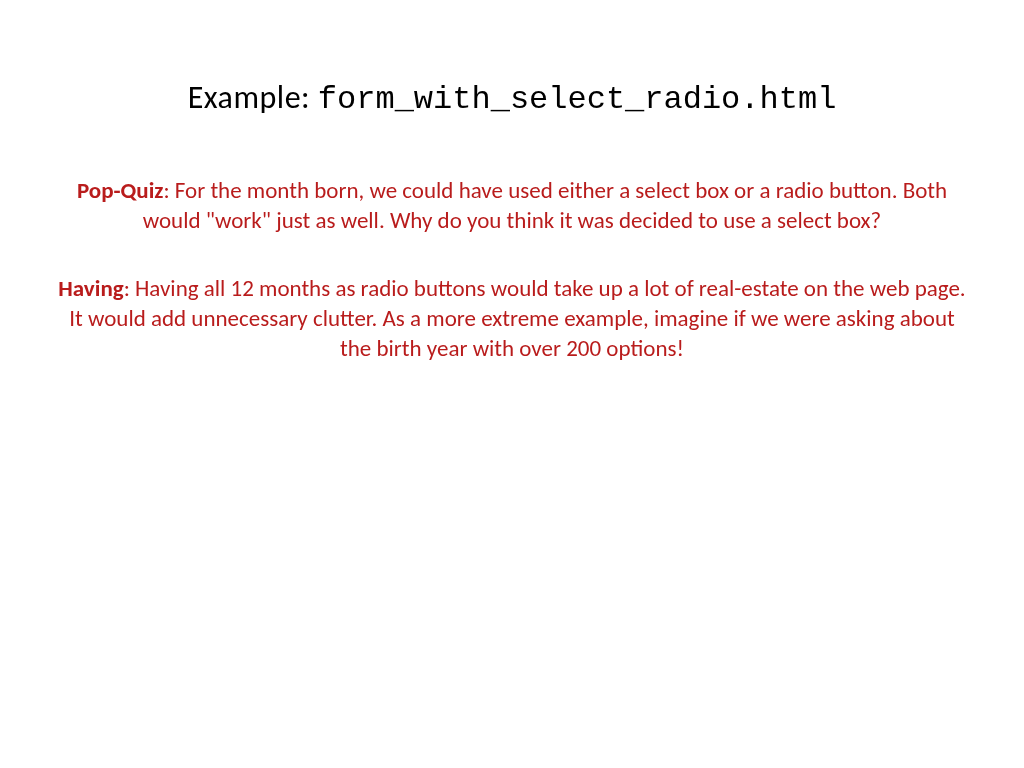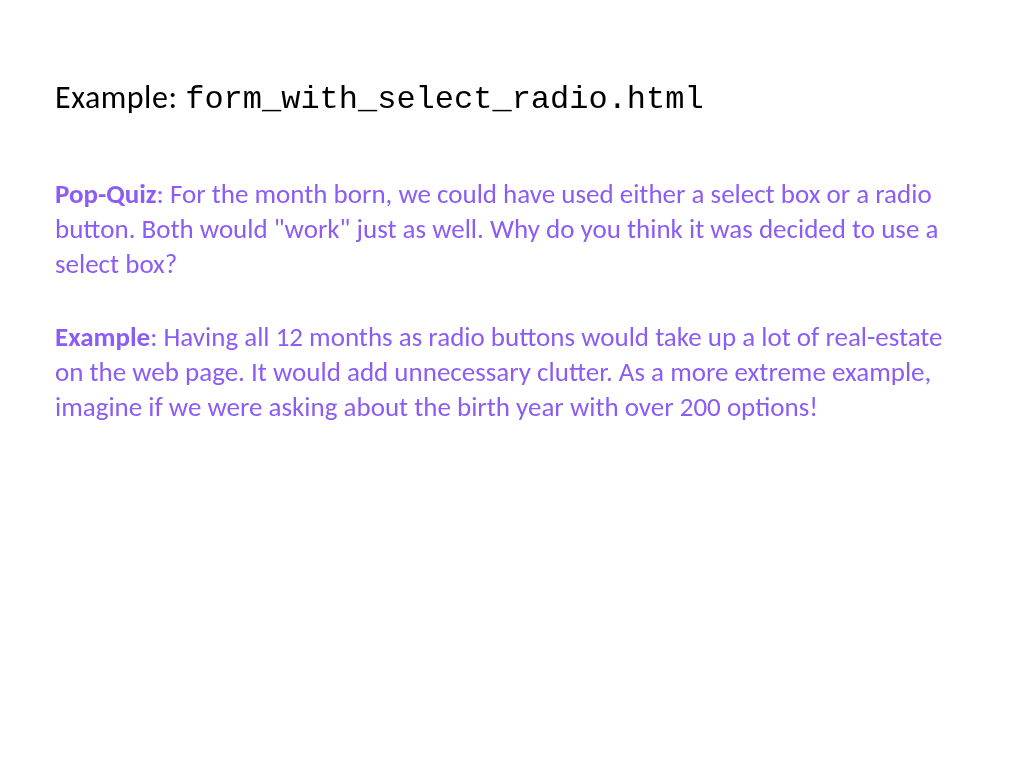--- a/index.html
+++ b/index.html
@@ -1,18 +1,19 @@
 <!DOCTYPE html>
 <html><head>
   <meta charset="utf-8">
   <style>
     * {
       margin: 0;
       padding: 0;
       box-sizing: border-box;
+      text-align: center;
     }
     body {
       width: 1024px;
       height: 768px;
       background: #ffffff;
       font-family: Calibri, 'Segoe UI', Arial, sans-serif;
       color: #000000;
       padding: 78px 55px 55px 55px;
     }
     .heading {
@@ -20,35 +21,35 @@
       font-weight: 400;
       margin-bottom: 58px;
       letter-spacing: 0.5px;
     }
     .heading .mono {
       font-family: 'Courier New', Courier, monospace;
       font-size: 32px;
       letter-spacing: 0px;
     }
     .paragraph {
-      font-size: 27px;
+      font-size: 23px;
       line-height: 1.3;
       margin-bottom: 38px;
-      color: #8b5cf6;
+      color: #b91c1c;
     }
     .bold {
       font-weight: 700;
     }
   </style>
 </head>
 <body>
 
 <div class="heading">
   <span>Example: </span><span class="mono">form_with_select_radio.html</span>
 </div>
 
 <div class="paragraph">
   <span class="bold">Pop-Quiz</span><span>: For the month born, we could have used either a select box or a radio button. Both would "work" just as well. Why do you think it was decided to use a select box?</span>
 </div>
 
 <div class="paragraph">
-  <span class="bold">Example</span><span>: Having all 12 months as radio buttons would take up a lot of real-estate on the web page. It would add unnecessary clutter.  As a more extreme example, imagine if we were asking about the birth year with over 200 options!</span>
+  <span class="bold">Having</span><span>: Having all 12 months as radio buttons would take up a lot of real-estate on the web page. It would add unnecessary clutter.  As a more extreme example, imagine if we were asking about the birth year with over 200 options!</span>
 </div>
 
 </body></html>

